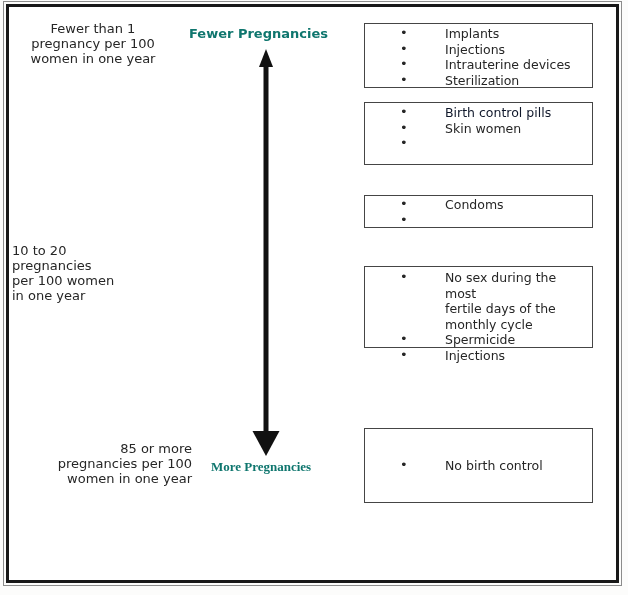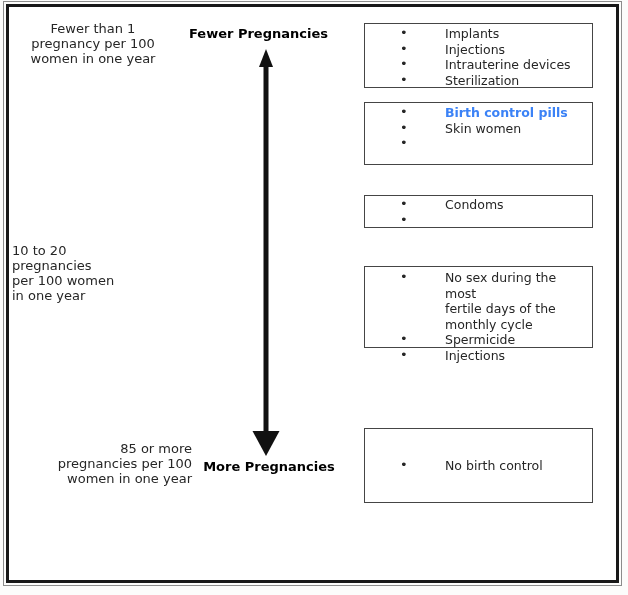--- a/index.html
+++ b/index.html
@@ -20,40 +20,40 @@
     position:absolute;left:2px;top:2px;right:2px;bottom:2px;
     border:3px solid var(--c-frame);background:var(--c-bg);box-sizing:border-box;
   }
   .rate-label{
     position:absolute;font-size:13px;line-height:15px;white-space:pre-line;
   }
   .rl-top{left:22px;top:21px;width:142px;text-align:center;}
   .rl-mid{left:12px;top:243px;width:142px;text-align:left;}
   .rl-bot{left:17px;top:441px;width:175px;text-align:right;}
   .axis-label{
-    position:absolute;font-size:13px;font-weight:bold;color:#000000;
+    position:absolute;font-size:13px;font-weight:bold;color:#0f766e;
     text-align:center;white-space:nowrap;
   }
   .ax-top{left:181px;top:26px;width:155px;}
-  .ax-bot{left:191px;top:459px;width:156px;}
+  .ax-bot{left:183px;top:459px;width:156px;font-family:Liberation Serif, serif;}
   .arrow-svg{position:absolute;left:246px;top:44px;width:40px;height:418px;}
   .arrow-svg .shape{fill:var(--c-arrow);stroke:none;}
   .mbox{
     position:absolute;left:364px;width:229px;box-sizing:border-box;
     border:1px solid var(--c-box-border);background:var(--c-bg);
   }
   .b1{top:23px;height:65px;padding-top:2px;}
   .b2{top:102px;height:63px;padding-top:2px;}
   .b3{top:195px;height:33px;padding-top:1px;}
   .b4{top:266px;height:82px;padding-top:3px;}
   .b5{top:428px;height:75px;display:flex;flex-direction:column;justify-content:center;}
   .item{position:relative;font-size:12.5px;line-height:15.5px;}
   .item .dot{position:absolute;left:35px;top:-1px;font-size:13px;line-height:15.5px;}
   .item .itext{margin-left:80px;margin-right:2px;white-space:pre-line;}
-  .item.bold .itext{font-weight:bold;color:#3b82f6;}
+  .item.bold .itext{font-weight:normal;color:#0f172a;}
 </style>
 </head>
 <body>
 
 <div class="frame-outer">
   <div class="frame-inner"></div>
 </div>
 
 <div class="rate-label rl-top">Fewer than 1
 pregnancy per 100

